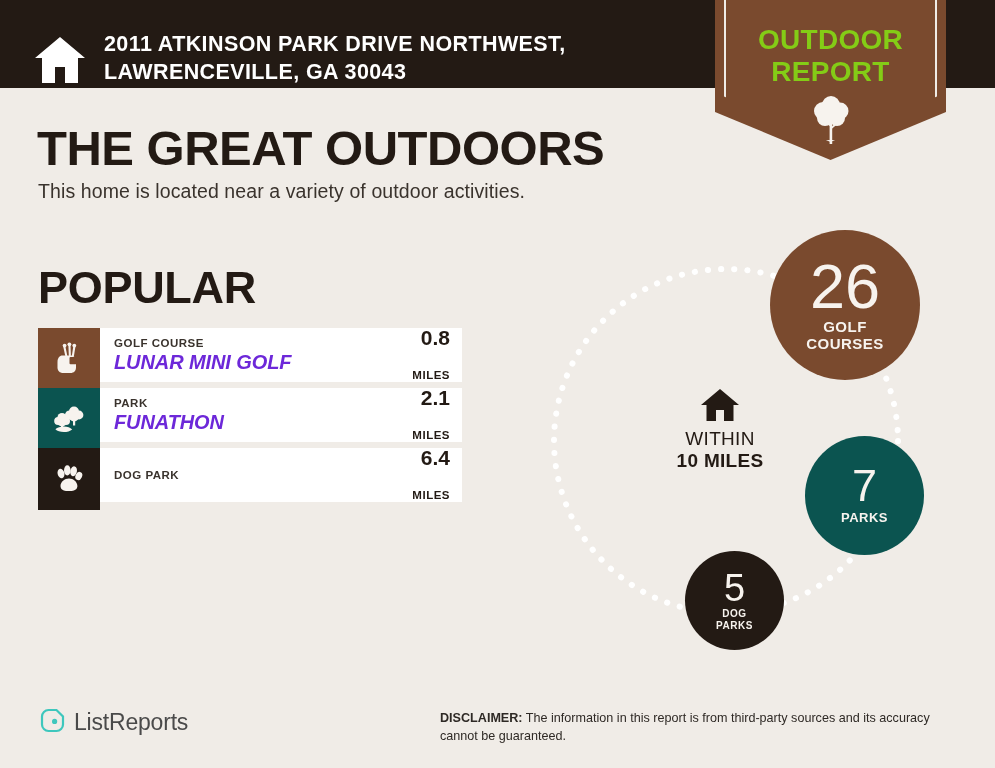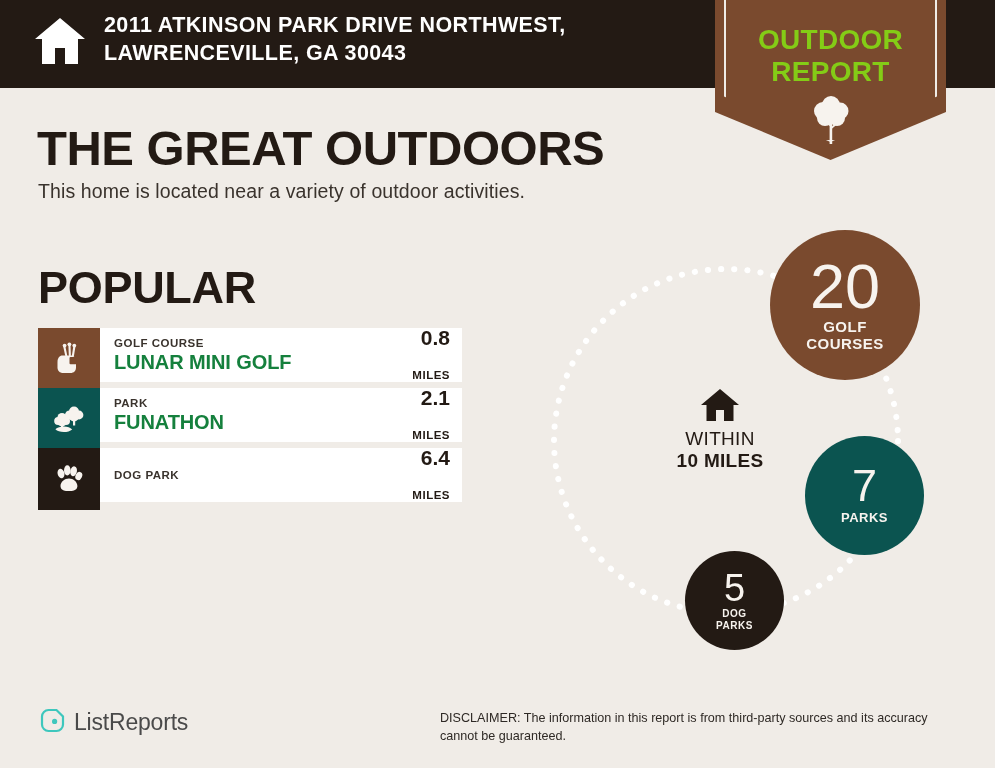--- a/index.html
+++ b/index.html
@@ -11,21 +11,21 @@
     overflow:hidden;
     color:#231a14;
   }
 
   
   .header-bar{
     position:absolute; left:0; top:0; width:995px; height:88px;
     background:#231a14;
   }
   .header-inner{
-    position:absolute; left:34px; top:12px;
+    position:absolute; left:34px; top:31px;
     display:flex; align-items:flex-start; gap:18px;
   }
   .home-icon-hdr{ width:52px; height:52px; margin-top:3px; }
   .header-address{
     color:#ffffff; font-size:21.5px; font-weight:bold;
     letter-spacing:.4px; line-height:1.29; text-transform:uppercase;
     white-space:pre-line;
   }
 
   
@@ -82,21 +82,21 @@
     flex:1; display:flex; align-items:center; justify-content:space-between;
     padding:0 12px 0 14px;
   }
   .pop-text{ display:flex; flex-direction:column; justify-content:center; }
   .pop-cat{
     font-size:11.5px; font-weight:bold; letter-spacing:.5px;
     color:#3a332d; text-transform:uppercase; line-height:1.25;
   }
   .pop-name{
     font-size:20px; font-weight:bold; letter-spacing:-.1px;
-    color:#15803d; text-transform:uppercase; line-height:1.15; margin-top:1px;
+    color:#6d28d9; text-transform:uppercase; line-height:1.15; margin-top:1px;font-style:italic;
   }
   .pop-dist{ text-align:right; }
   .pop-dist-val{
     font-size:21px; font-weight:bold; color:#231a14; line-height:1.05;
   }
   .pop-dist-unit{
     font-size:11.5px; font-weight:bold; letter-spacing:.5px;
     color:#231a14; text-transform:uppercase; line-height:1.2;margin-top:20px;
   }
   .ring-svg{ position:absolute; left:0; top:0; }
@@ -136,21 +136,21 @@
 
   
   .logo{ position:absolute; left:40px; top:708px; display:flex; align-items:center; gap:9px; }
   .logo svg{ width:25px; height:25px; }
   .logo-text{ font-size:23px; color:#4a4a4a; letter-spacing:-.2px; }
 
   .disclaimer{
     position:absolute; left:440px; top:710px; width:490px;
     font-size:12.6px; color:#2e2925; line-height:1.42;
   }
-  .disclaimer b{ font-weight:normal; }
+  .disclaimer b{ font-weight:bold; }
 </style>
 </head>
 <body>
 
 <div class="header-bar">
   <div class="header-inner">
     <span class="home-icon-hdr">
       <svg viewBox="0 0 52 52" xmlns="http://www.w3.org/2000/svg" aria-hidden="true">
         <path fill="#ffffff" d="M26 3 L51 24 L44 24 L44 49 L31 49 L31 33 L21 33 L21 49 L8 49 L8 24 L1 24 Z"></path>
       </svg>
@@ -267,21 +267,21 @@
     </div>
   </div>
 
 </div>
 
 <svg class="ring-svg" width="995" height="768" aria-hidden="true">
   <circle cx="726" cy="441" r="172" fill="none" stroke="#ffffff" stroke-width="6" stroke-linecap="round" stroke-dasharray="0.2 13"></circle>
 </svg>
 
 <div class="stat" id="stat-golf">
-  <div class="stat-num">20</div>
+  <div class="stat-num">26</div>
   <div class="stat-label">GOLF
 COURSES</div>
 </div>
 
 <div class="stat" id="stat-parks">
   <div class="stat-num">7</div>
   <div class="stat-label">PARKS</div>
 </div>
 
 <div class="stat" id="stat-dogparks">

